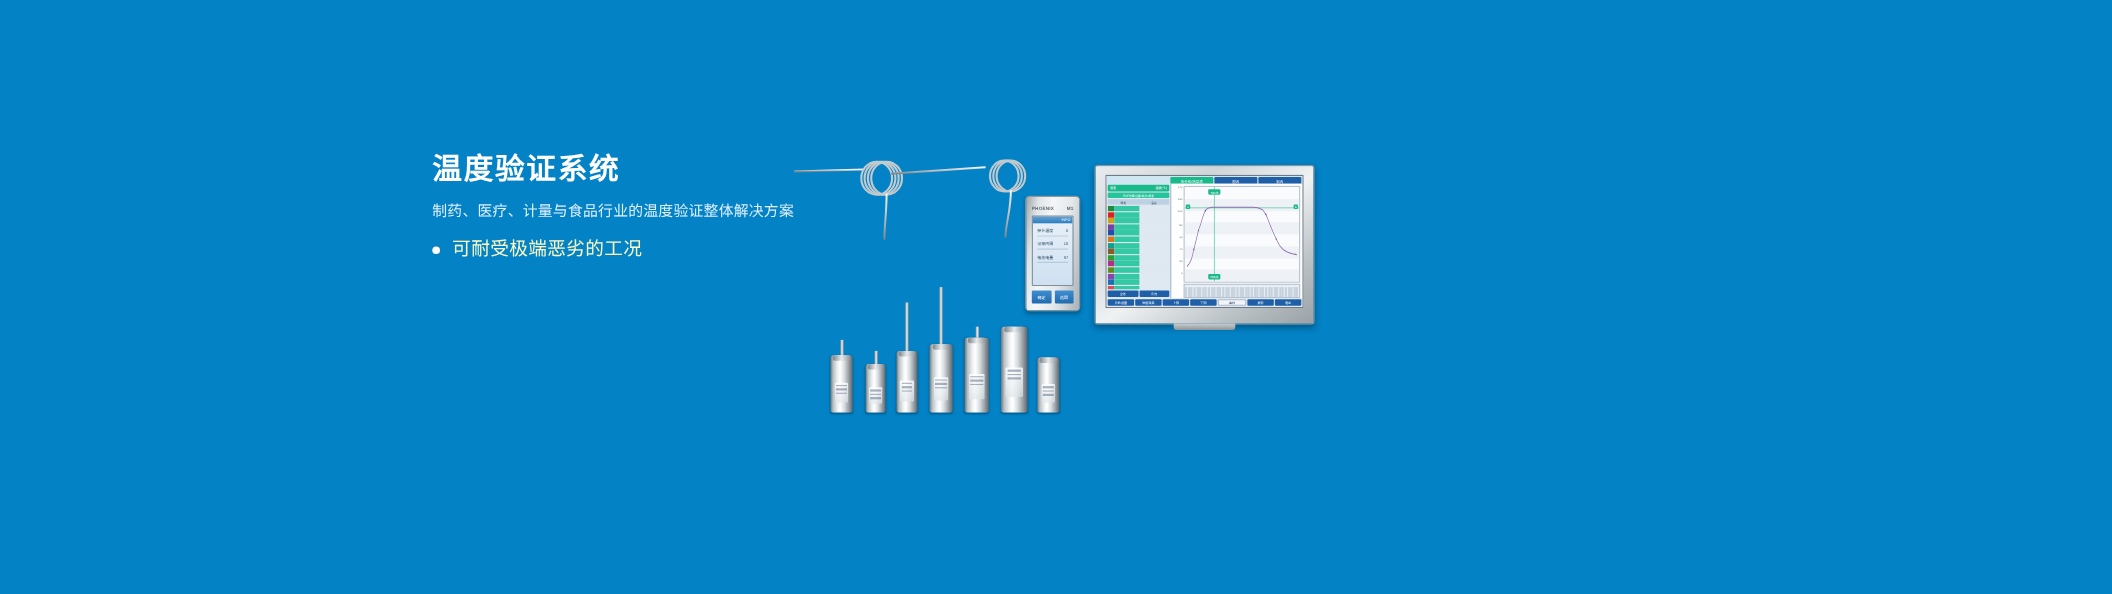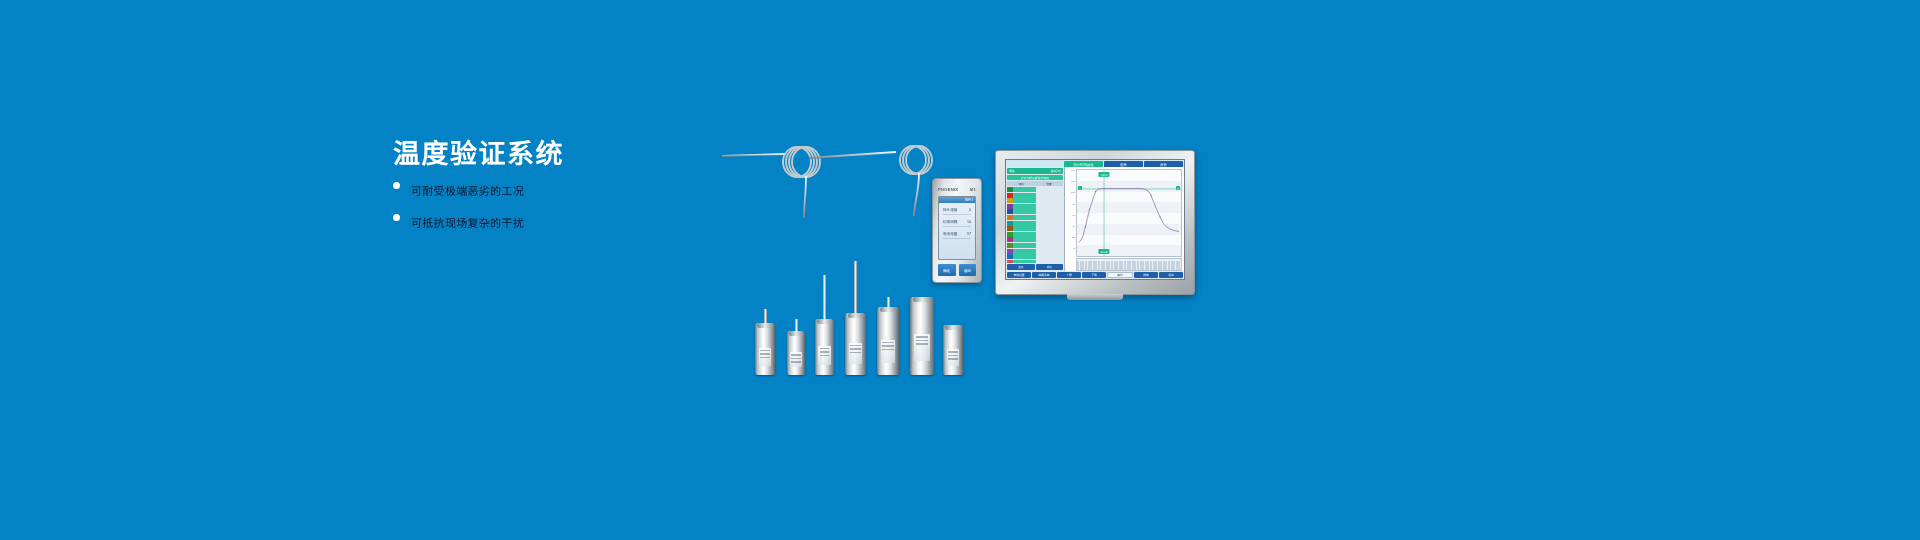--- a/index.html
+++ b/index.html
@@ -17,22 +17,22 @@
   .title{
     font-size:27px;font-weight:bold;color:#ffffff;letter-spacing:1.5px;
     line-height:28px;margin:0 0 14px 0;white-space:nowrap;
   }
   .subtitle{
     font-size:13.5px;color:#dff0fb;letter-spacing:.2px;
     line-height:20px;margin:0 0 16px 0;white-space:nowrap;font-weight:normal;
   }
   .bullets{list-style:none;margin:0;padding:0;}
   .bullets li{
-    display:flex;margin:0 0 14px 0;
-    font-size:11px;color:#0f172a;line-height:18px;letter-spacing:.3px;
+    display:flex;align-items:center;margin:0 0 14px 0;
+    font-size:17px;color:#fef9c3;line-height:18px;letter-spacing:.3px;
   }
   .dot{
     width:7px;height:7px;border-radius:50%;background:#ffffff;
     margin-right:11px;flex:0 0 auto;display:inline-block;
   }
 
   
   .product{position:absolute;left:700px;top:110px;width:560px;height:220px;}
 
   
@@ -200,28 +200,25 @@
     background:linear-gradient(180deg,#c9cfd3,#8e9599);
   }
 </style>
 </head>
 <body>
 
 <div class="banner">
 
   <div class="copy">
     <h1 class="title">温度验证系统</h1>
+    <p class="subtitle">制药、医疗、计量与食品行业的温度验证整体解决方案</p>
     <ul class="bullets">
       <li>
         <span class="dot"></span>
         <span>可耐受极端恶劣的工况</span>
-      </li>
-      <li>
-        <span class="dot"></span>
-        <span>可抵抗现场复杂的干扰</span>
       </li>
     </ul>
   </div>
 
   <div class="product">
 
     <svg class="cables" viewBox="0 0 560 200">
       <defs>
         <linearGradient id="wire" x1="0" y1="0" x2="0" y2="1">
           <stop offset="0%" stop-color="#f4f7f8"></stop>

